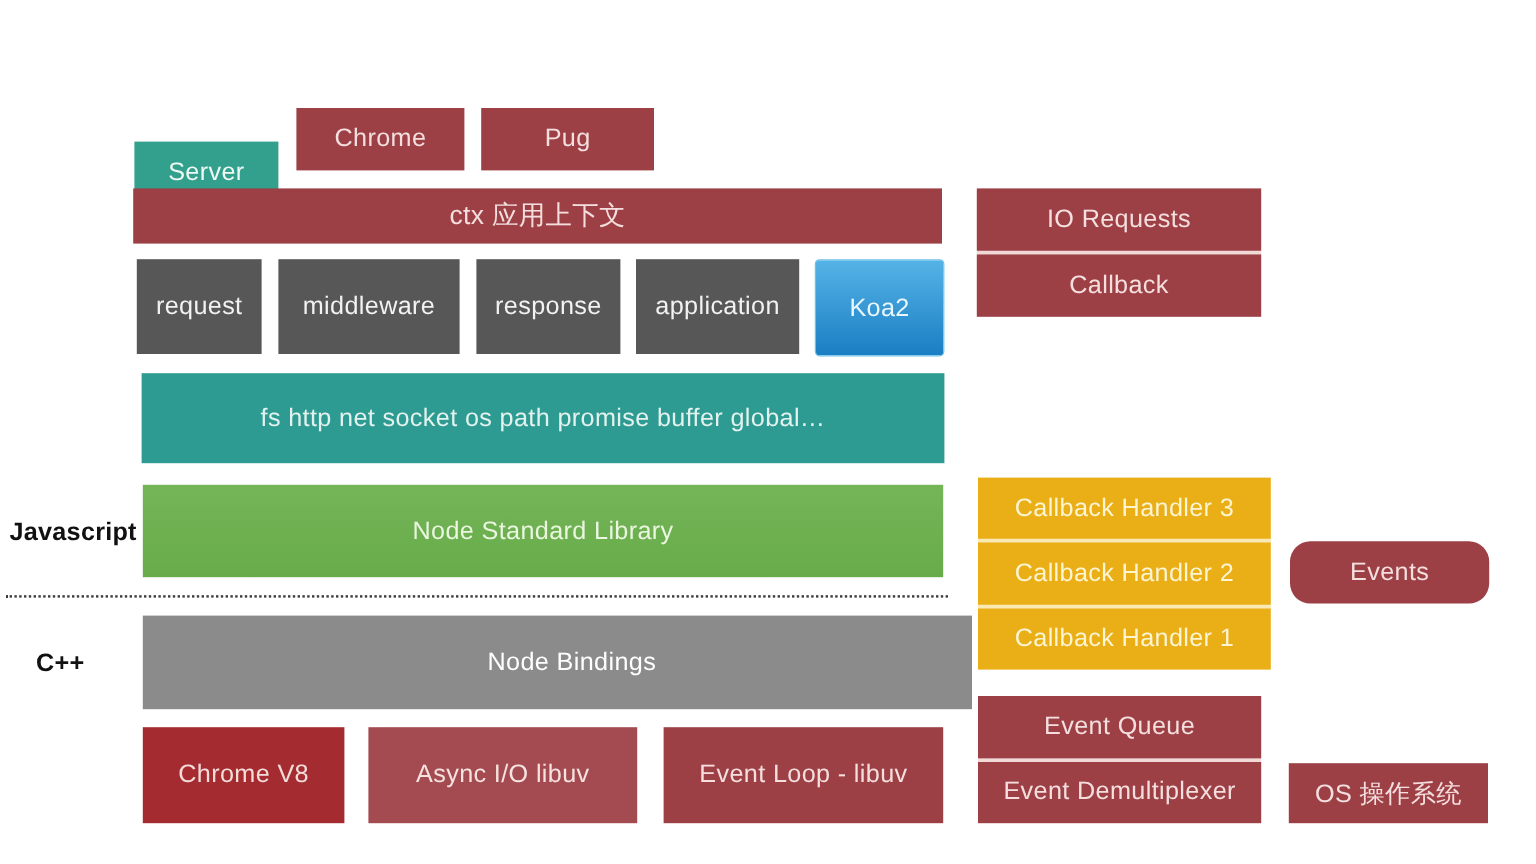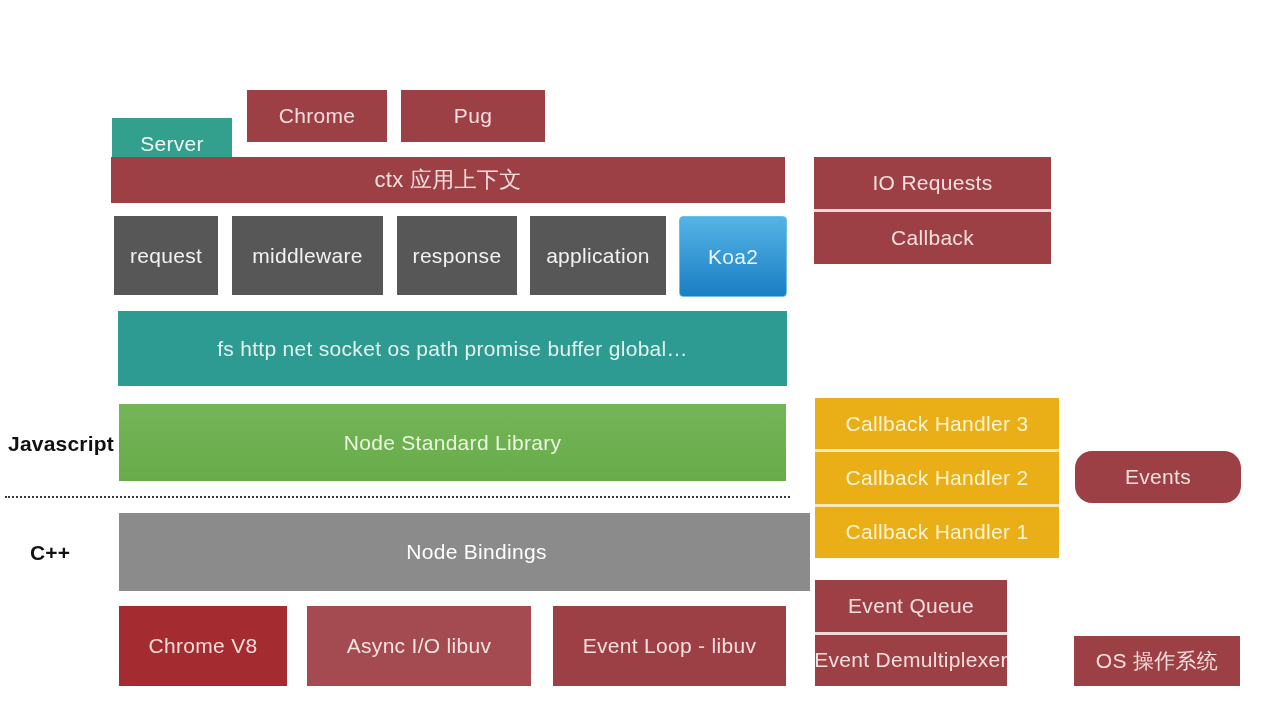--- a/index.html
+++ b/index.html
@@ -115,21 +115,21 @@
   <div class="stack" style="left:815px; top:398px; width:244px; height:160px;">
     <div class="box gold">Callback Handler 3</div>
     <div class="sep-gold"></div>
     <div class="box gold">Callback Handler 2</div>
     <div class="sep-gold"></div>
     <div class="box gold">Callback Handler 1</div>
   </div>
 
   <div class="box muted-red" style="left:1075px; top:451px; width:166px; height:52px;border-radius:17px;">Events</div>
 
-  <div class="stack" style="left:815px; top:580px; width:192px; height:106px;">
+  <div class="stack" style="left:815px; top:580px; width:236px; height:106px;">
     <div class="box muted-red">Event Queue</div>
     <div class="sep-red"></div>
     <div class="box muted-red">Event Demultiplexer</div>
   </div>
 
   <div class="box muted-red" style="left:1074px; top:636px; width:166px; height:50px;">OS 操作系统</div>
 
 </div>
 
 </body></html>

